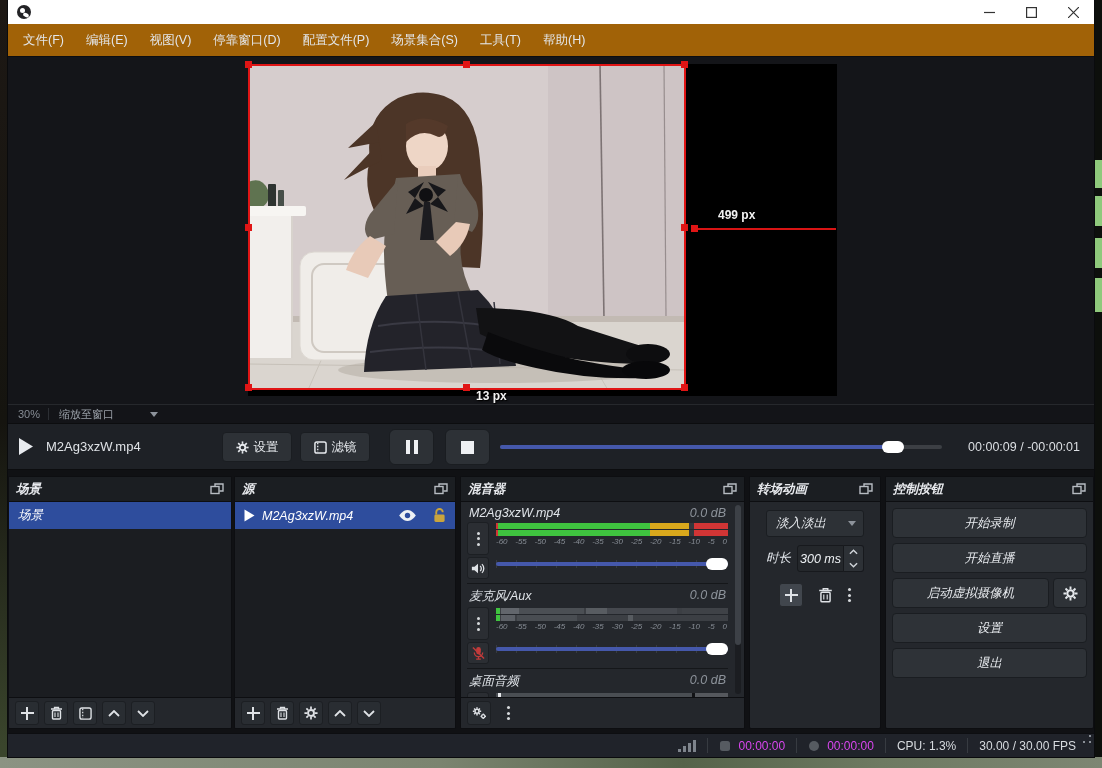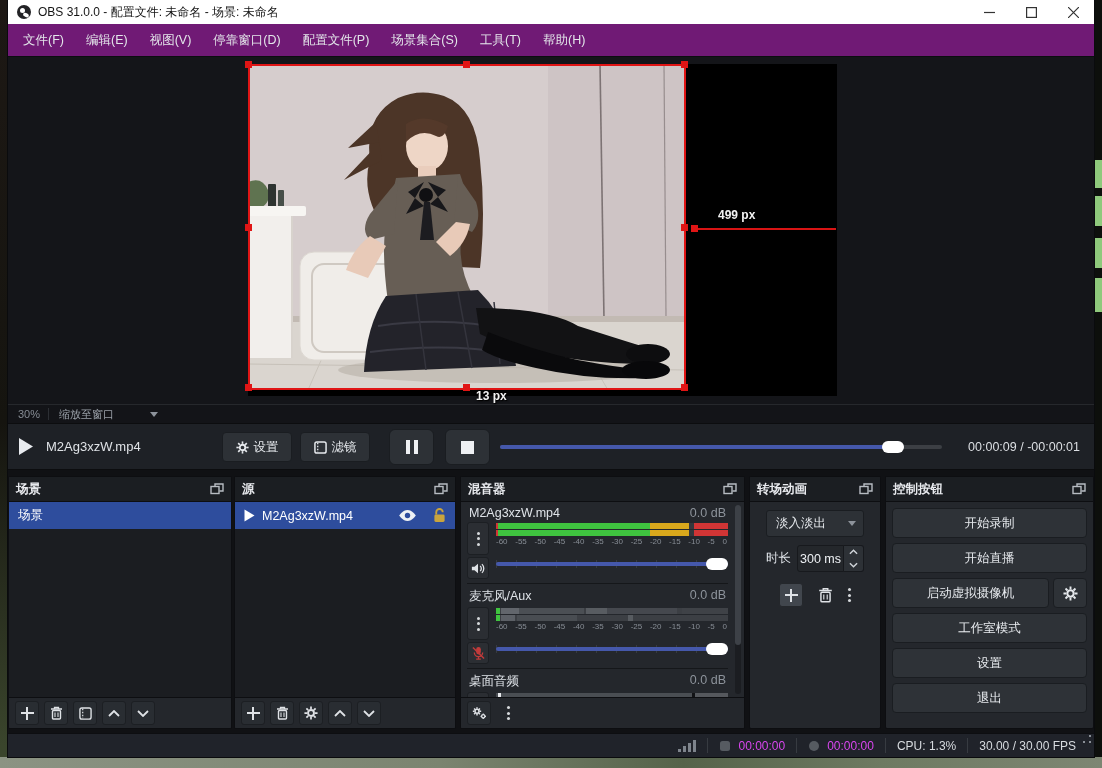--- a/index.html
+++ b/index.html
@@ -20,21 +20,21 @@
     font-size:12px; color:#151515; flex:none; }
   .obs-logo { width:14px; height:14px; border-radius:50%; background:#232326;
     margin:0 7px 0 9px; position:relative; flex:none; }
   .obs-logo::after { content:""; position:absolute; left:3px; top:2.5px; width:5px; height:5px;
     border-radius:50%; background:#fff; }
   .obs-logo::before { content:""; position:absolute; right:2px; bottom:2px; width:6px; height:4px;
     border-radius:50% 50% 50% 50%/60% 60% 40% 40%; background:#fff; transform:rotate(25deg); }
   .win-btns { margin-left:auto; display:flex; height:100%; }
   .win-btn { width:42px; height:100%; display:flex; align-items:center; justify-content:center; }
 
-  .menubar { height:33px; background:#701a75; border-bottom:1px solid #0c0d10;
+  .menubar { height:33px; background:#a16207; border-bottom:1px solid #0c0d10;
     display:flex; align-items:flex-start; padding-left:4px; flex:none; }
   .menu-item { padding:0 11px; font-size:12.5px; color:#e3e6ea; line-height:32px; }
 
   
   .preview { height:347px; position:relative; background:#141519; flex:none; }
   .canvas { position:absolute; left:240px; top:7px; width:589px; height:332px; background:#000; }
   .video { position:absolute; left:0; top:0; width:438px; height:326px; overflow:hidden; }
   .sel { position:absolute; left:0; top:0; width:438px; height:326px;
     border:2px solid #e01515; pointer-events:none; }
   .hdl { position:absolute; width:7px; height:7px; background:#e01515; }
@@ -65,21 +65,21 @@
   .pause-icon { display:flex; gap:4px; }
   .pause-icon i { display:block; width:4px; height:14px; background:#eef0f3; }
   .stop-icon { width:13px; height:13px; background:#eef0f3; }
   .m-slider { position:absolute; left:492px; right:152px; top:21px; height:4px; border-radius:2px; background:#3c3f44; }
   .m-slider .fill { position:absolute; left:0; top:0; bottom:0; width:89%; background:#4558ab; border-radius:2px; }
   .m-slider .handle { position:absolute; left:calc(89% - 11px); top:-4px; width:22px; height:12px;
     border-radius:6px; background:#fff; }
   .m-time { position:absolute; right:14px; top:0; line-height:46px; font-size:12.5px; color:#dcdfe3; }
 
   
-  .panels { flex:1; position:relative; background:#101114; }
+  .panels { flex:1; position:relative; background:#101114;font-style:italic; }
   .panel { position:absolute; top:6px; bottom:4px; background:#24272c; border:1px solid #0d0e11;
     border-radius:2px; display:flex; flex-direction:column; overflow:hidden; }
   .panel-header { height:25px; flex:none; display:flex; align-items:center; padding:0 7px;
     background:#1b1e22; border-bottom:1px solid #0d0e11; font-weight:bold; font-size:12.5px; color:#e8eaee; }
   .panel-header .sp { flex:1; }
   .list { flex:1; background:#1b1d21; overflow:hidden; position:relative; }
   .row-sel { height:27px; background:#2e4d9d; display:flex; align-items:center; padding:0 9px;
     color:#fff; font-size:12.5px; gap:7px; }
   .panel-toolbar { height:31px; flex:none; display:flex; align-items:center; gap:5px; padding:0 6px;
     border-top:1px solid #0d0e11; background:#24272c; }
@@ -166,21 +166,20 @@
     <div class="blk" style="top:160px;height:28px;"></div>
     <div class="blk" style="top:196px;height:30px;"></div>
     <div class="blk" style="top:238px;height:30px;"></div>
     <div class="blk" style="top:278px;height:34px;"></div>
   </div>
 
   <div class="win">
 
     <div class="titlebar">
       <span class="obs-logo"></span>
-      <span>OBS 31.0.0 - 配置文件: 未命名 - 场景: 未命名</span>
       <span class="win-btns">
         <span class="win-btn">
           <svg width="11" height="11" viewBox="0 0 11 11">
               <line x1="0" y1="5.5" x2="11" y2="5.5" stroke="#333" stroke-width="1.2"></line>
             </svg>
         </span>
         <span class="win-btn">
           <svg width="11" height="11" viewBox="0 0 11 11">
               <rect x="0.6" y="0.6" width="9.8" height="9.8" fill="none" stroke="#333" stroke-width="1.2"></rect>
             </svg>
@@ -702,21 +701,20 @@
                     <line x1="12.5" y1="8" x2="15.5" y2="8"></line>
                     <line x1="2.7" y1="2.7" x2="4.8" y2="4.8"></line>
                     <line x1="11.2" y1="11.2" x2="13.3" y2="13.3"></line>
                     <line x1="13.3" y1="2.7" x2="11.2" y2="4.8"></line>
                     <line x1="4.8" y1="11.2" x2="2.7" y2="13.3"></line>
                   </g>
                   <circle cx="8" cy="8" r="3.4" fill="none" stroke="#e6e9ed" stroke-width="2.2"></circle>
                 </svg>
             </span>
           </div>
-          <div class="ctl-btn">工作室模式</div>
           <div class="ctl-btn">设置</div>
           <div class="ctl-btn">退出</div>
         </div>
       </div>
     </div>
 
     <div class="status">
       <span class="sig">
           <i style="height:3px;"></i>
           <i style="height:6px;"></i>

